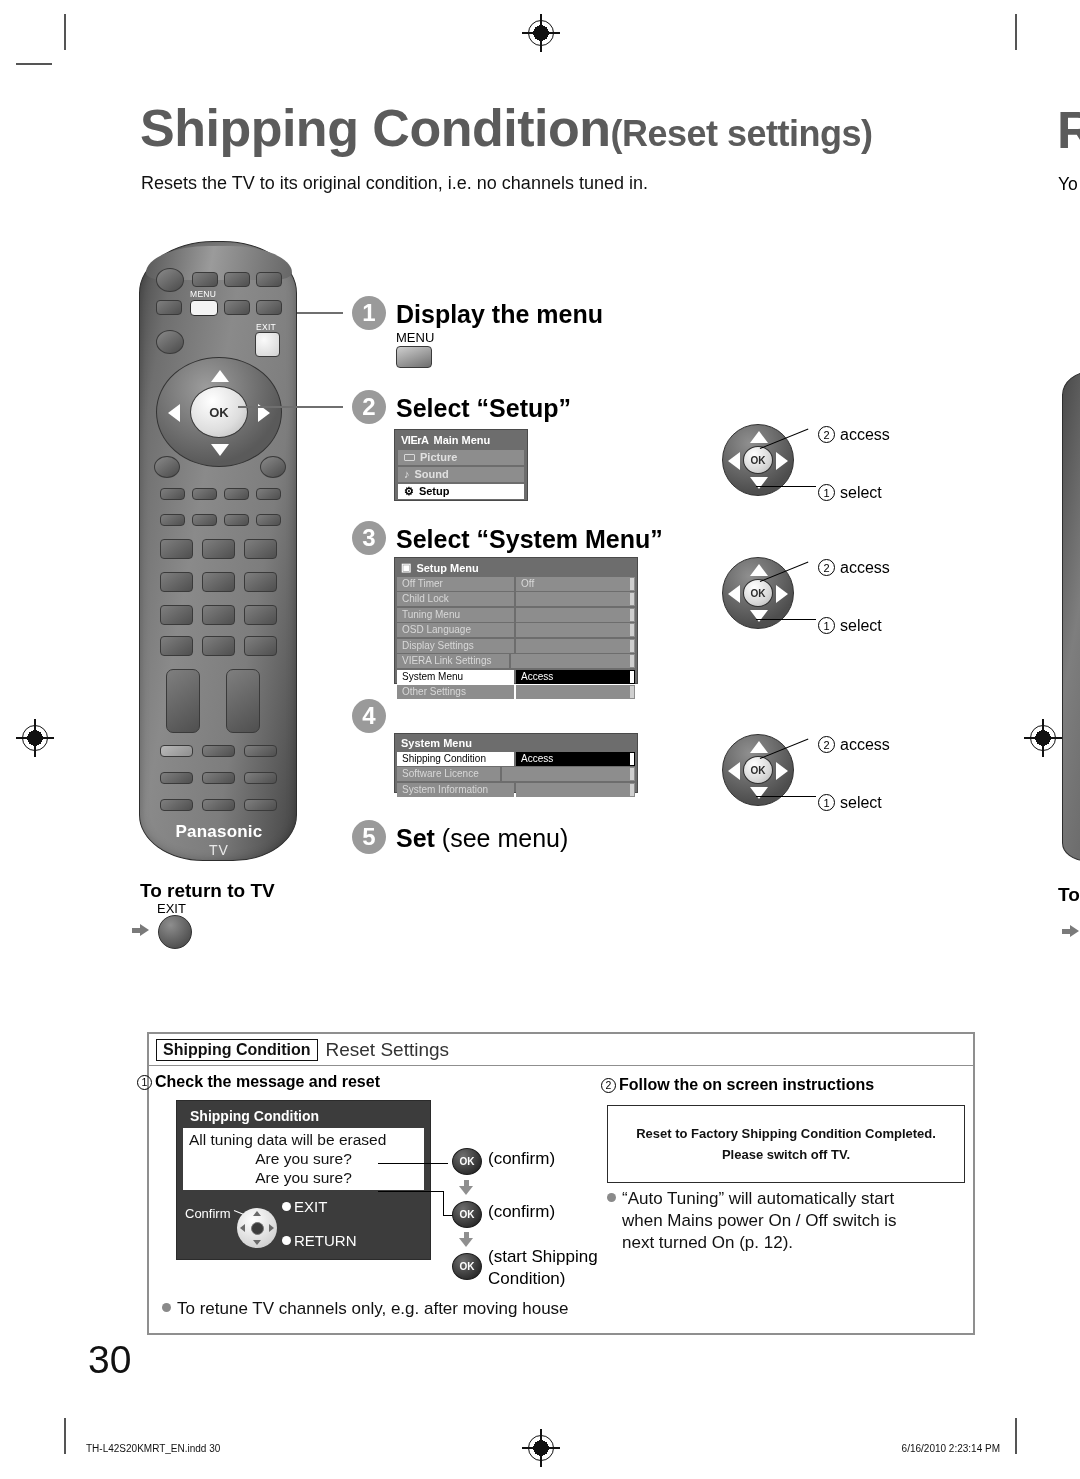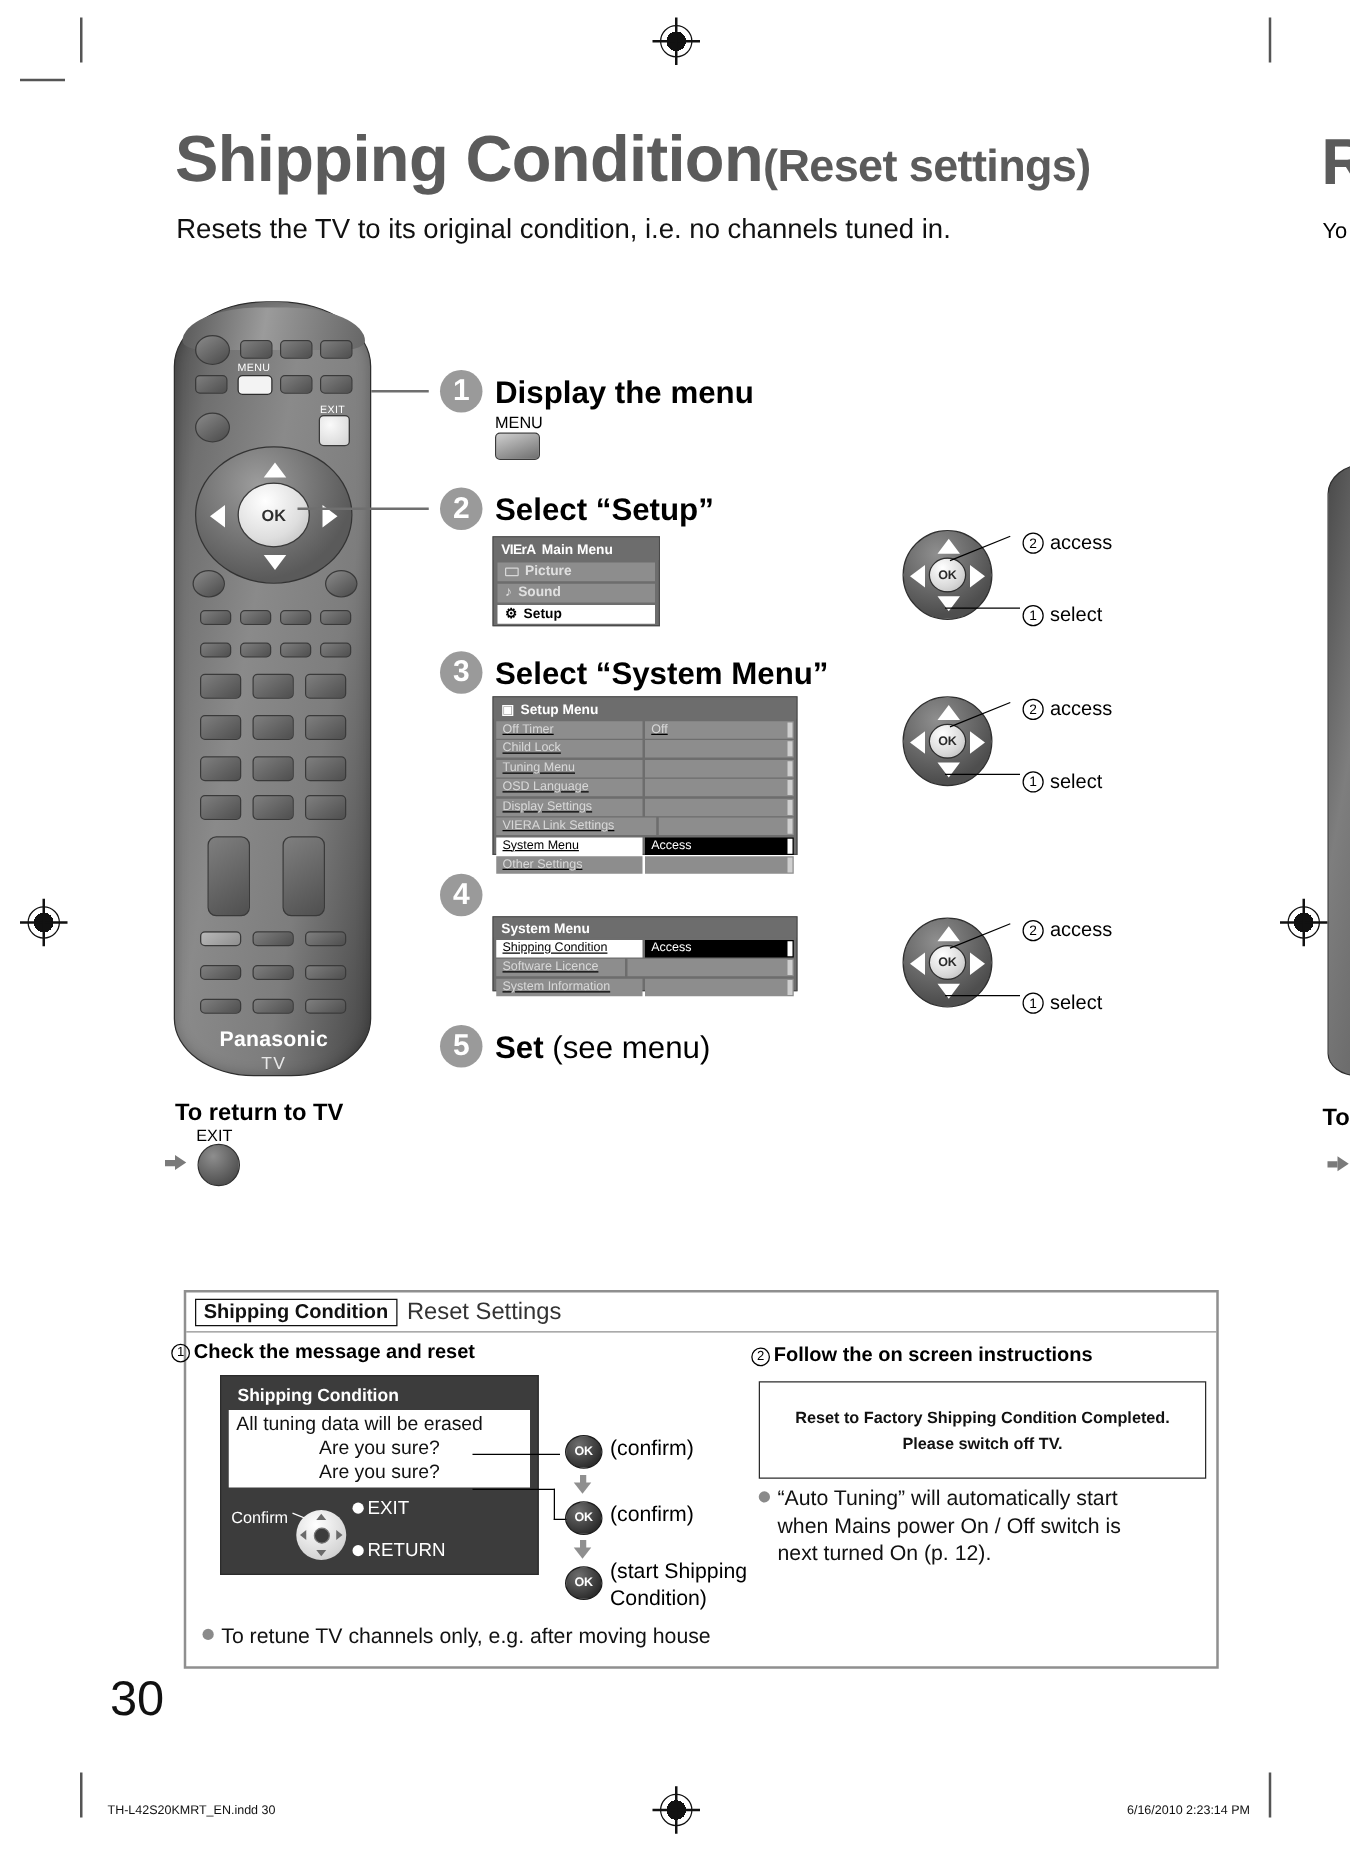--- a/index.html
+++ b/index.html
@@ -37,21 +37,21 @@
     white-space: nowrap;
     color: #5b5b5b;
     font-weight: bold;
     letter-spacing: -0.5px;
   }
   .headline .big { font-size: 52px; }
   .headline .small { font-size: 36px; }
 
   .lede {
     position: absolute; left: 141px; top: 172px;
-    font-size: 22px; line-height: 22px; color: #111;
+    font-size: 18px; line-height: 22px; color: #111;
   }
 
   
   .remote {
     position: absolute; left: 139px; top: 241px;
     width: 158px; height: 620px;
     border-radius: 74px 74px 64px 64px / 52px 52px 46px 46px;
     background: linear-gradient(100deg, #4a4a4a 0%, #6f6f6f 14%, #8a8a8a 40%, #7d7d7d 68%, #5a5a5a 88%, #444 100%);
     border: 1.5px solid #2d2d2d;
     box-shadow: inset 0 0 10px rgba(0,0,0,.25);
@@ -119,21 +119,20 @@
   .osd { position: absolute; background: #6d6d6d; border: 1px solid #4a4a4a; }
   .osd-title {
     color: #fff; font-size: 11px; font-weight: bold;
     padding: 3px 6px; background: #5d5d5d;
     display: flex; align-items: center; gap: 5px;
   }
   .osd-row {
     display: flex; align-items: flex-start;
     height: 14px; margin: 1.5px 2px;
     font-size: 10px;
-    text-decoration: underline;
   }
   .osd-left {
     flex: 0 0 auto; padding-left: 5px; color: #d8d8d8;
     background: #8d8d8d; height: 14px; line-height: 14px;
   }
   .osd-right {
     flex: 1 1 auto; margin-left: 2px; background: #8d8d8d;
     height: 14px; line-height: 14px; padding-left: 5px; color: #d8d8d8;
     position: relative;
   }
@@ -450,21 +449,21 @@
     </div>
     <div class="osd-row">
       <div class="osd-left" style="width:117px;">OSD Language</div>
       <div class="osd-right"><span></span><span class="tick"></span></div>
     </div>
     <div class="osd-row">
       <div class="osd-left" style="width:117px;">Display Settings</div>
       <div class="osd-right"><span></span><span class="tick"></span></div>
     </div>
     <div class="osd-row">
-      <div class="osd-left" style="width:128px;">VIERA Link Settings</div>
+      <div class="osd-left" style="width:112px;">VIERA Link Settings</div>
       <div class="osd-right"><span></span><span class="tick"></span></div>
     </div>
     <div class="osd-row sel">
       <div class="osd-left" style="width:117px;">System Menu</div>
       <div class="osd-right"><span>Access</span><span class="tick"></span></div>
     </div>
     <div class="osd-row">
       <div class="osd-left" style="width:117px;">Other Settings</div>
       <div class="osd-right"><span></span><span class="tick"></span></div>
     </div>

